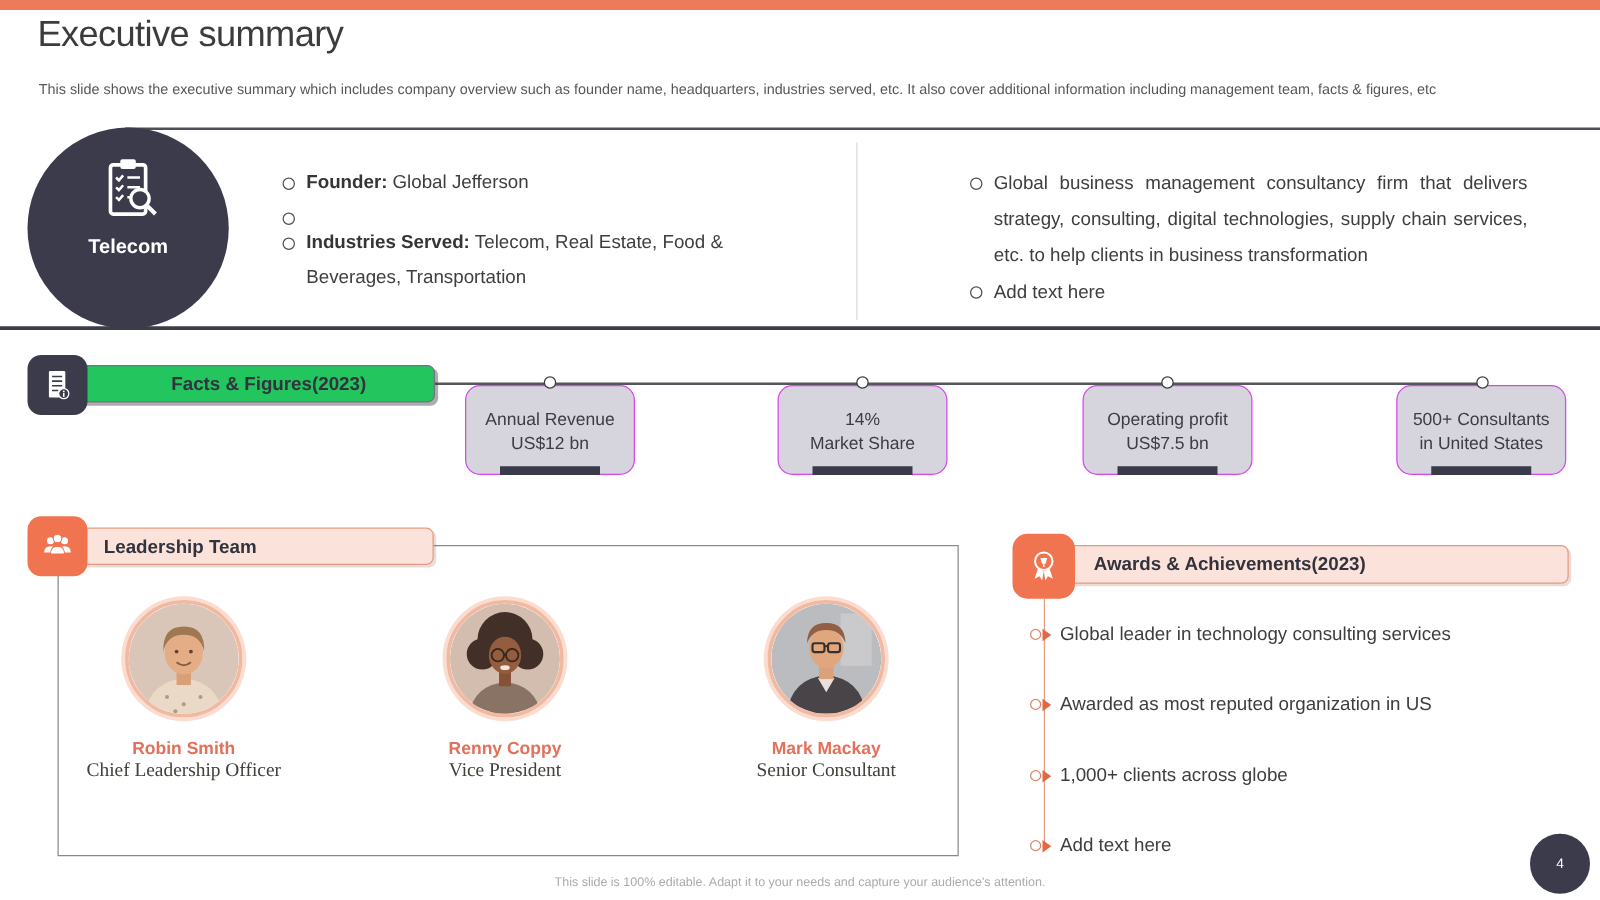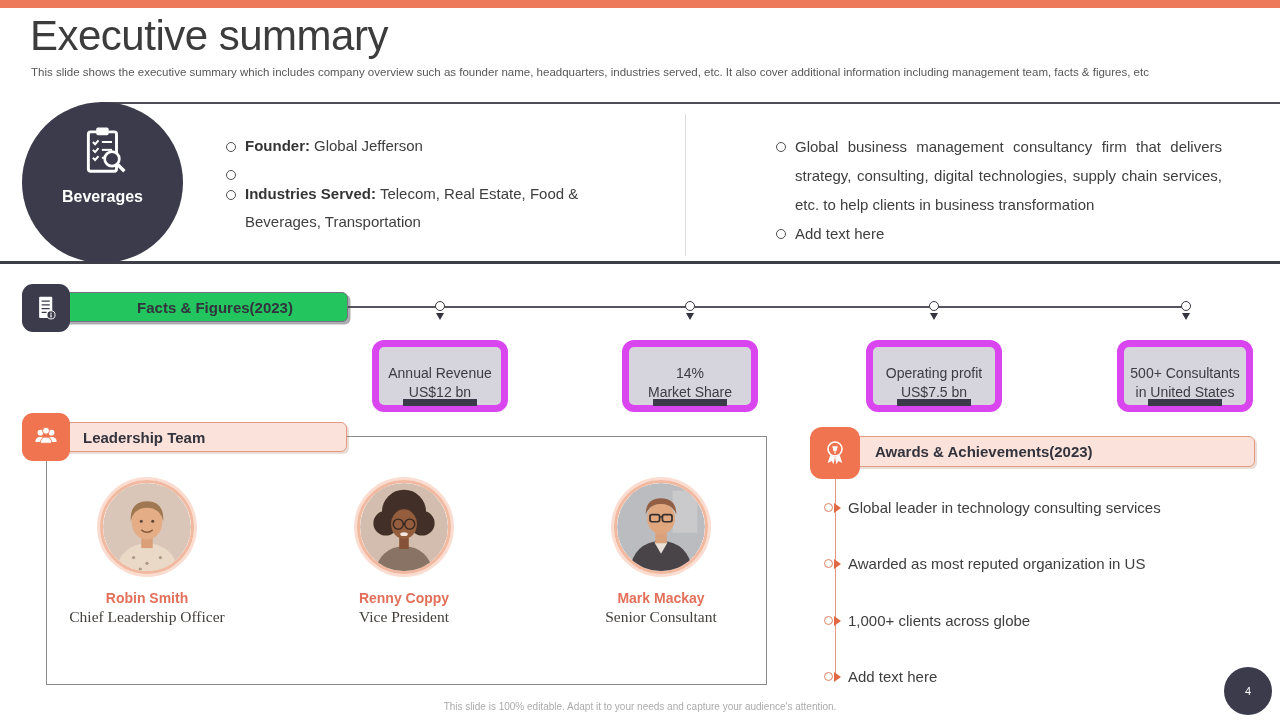--- a/index.html
+++ b/index.html
@@ -2,21 +2,21 @@
 <html><head>
 <meta charset="utf-8">
 <style>
   html,body{margin:0;padding:0;background:#ffffff;}
   body{width:1280px;height:720px;position:relative;overflow:hidden;
        font-family:"Liberation Sans",sans-serif;-webkit-font-smoothing:antialiased;}
   .abs{position:absolute;}
   
   .topbar{left:0;top:0;width:1280px;height:8px;background:#ED7B5B;}
   
-  .title{left:30px;top:12px;font-size:42px;color:#3C3C3C;letter-spacing:-0.5px;}
+  .title{left:30px;top:12px;font-size:29px;color:#3C3C3C;letter-spacing:-0.5px;}
   .subtitle{left:31px;top:66px;width:1180px;font-size:11.5px;color:#575757;}
   
   .hline-top{left:100px;top:102px;width:1180px;height:2px;background:#4E4E58;}
   .hline-bottom{left:0;top:261px;width:1280px;height:3px;background:#3E3E49;}
   .ov-circle{left:22px;top:102px;width:161px;height:161px;border-radius:50%;
              background:#3B3B4B;text-align:center;z-index:3;}
   .ov-circle svg{margin-top:22px;}
   .ov-label{color:#ffffff;font-weight:bold;font-size:16px;margin-top:6px;}
   .vdivider{left:685px;top:114px;width:1px;height:142px;background:#DCDCDC;}
   .blist{list-style:none;margin:0;padding:0;}
@@ -37,21 +37,21 @@
   .bar{height:30px;border-radius:6px;display:flex;align-items:center;z-index:3;
        font-weight:bold;font-size:15px;color:#33333D;padding-left:24px;box-sizing:border-box;}
   .bar-gray{background:#22c55e;border:1px solid #75737F;box-shadow:2.5px 2.5px 0 rgba(70,70,85,.45);justify-content:center;}
   .bar-peach{background:#FBE3DB;border:1px solid #E49A82;box-shadow:2px 2px 0 rgba(160,95,70,.22);}
   
   .tl-line{left:348px;top:306px;width:838px;height:2px;background:#55555E;}
   .tl-dot{width:8px;height:8px;border:1.6px solid #3B3B45;border-radius:50%;background:#ffffff;
           top:301px;z-index:2;}
   .tl-tri{width:0;height:0;border-left:4.5px solid transparent;border-right:4.5px solid transparent;
           border-top:7px solid #34343F;top:313px;}
-  .fact-box{top:340px;width:136px;height:72px;background:#D6D4DC;border:7px solid #d946ef;
+  .fact-box{top:308px;width:136px;height:72px;background:#D6D4DC;border:1px solid #d946ef;
             border-radius:12px;box-sizing:border-box;text-align:center;font-size:14px;
             color:#3C3C45;line-height:19px;padding-top:17px;}
   .fact-box .ubar{position:absolute;left:20%;width:60%;bottom:-1px;height:7px;background:#3A3A4A;}
   
   .lead-box{left:46px;top:436px;width:719px;height:247px;border:1px solid #8A8A8A;z-index:1;}
   .member{top:480px;width:220px;text-align:center;z-index:2;}
   .avatar{width:88px;height:88px;border-radius:50%;overflow:hidden;margin:0 auto;
           border:3px solid #F2B9A1;box-shadow:0 0 0 3px #FADDD0;}
   .m-name{margin-top:16px;font-weight:bold;font-size:14px;color:#E2705A;}
   .m-title{margin-top:2px;font-family:"Liberation Serif",serif;font-size:15.5px;color:#43403B;}
@@ -85,21 +85,21 @@
     <rect x="18" y="3" width="11" height="7" rx="1.5" fill="#fff"></rect>
     <path d="M15 16 l2 2 3-3.5" fill="none" stroke="#fff" stroke-width="1.8"></path>
     <line x1="23" y1="16" x2="32" y2="16" stroke="#fff" stroke-width="1.8"></line>
     <path d="M15 23 l2 2 3-3.5" fill="none" stroke="#fff" stroke-width="1.8"></path>
     <line x1="23" y1="23" x2="32" y2="23" stroke="#fff" stroke-width="1.8"></line>
     <path d="M15 30 l2 2 3-3.5" fill="none" stroke="#fff" stroke-width="1.8"></path>
     <line x1="23" y1="30" x2="28" y2="30" stroke="#fff" stroke-width="1.8"></line>
     <circle cx="32" cy="31" r="6.5" fill="#3B3B4B" stroke="#fff" stroke-width="2.4"></circle>
     <line x1="37" y1="36" x2="43" y2="42" stroke="#fff" stroke-width="3"></line>
   </svg>
-  <div class="ov-label">Beverages</div>
+  <div class="ov-label">Telecom</div>
 </div>
 
 <ul class="abs blist left-list">
   <li>
     <span class="bullet-o"></span>
     <span class="b-txt"><span class="b-lab">Founder:</span><span class="b-val">Global Jefferson</span></span>
   </li>
   <li>
     <span class="bullet-o"></span>
   </li>

